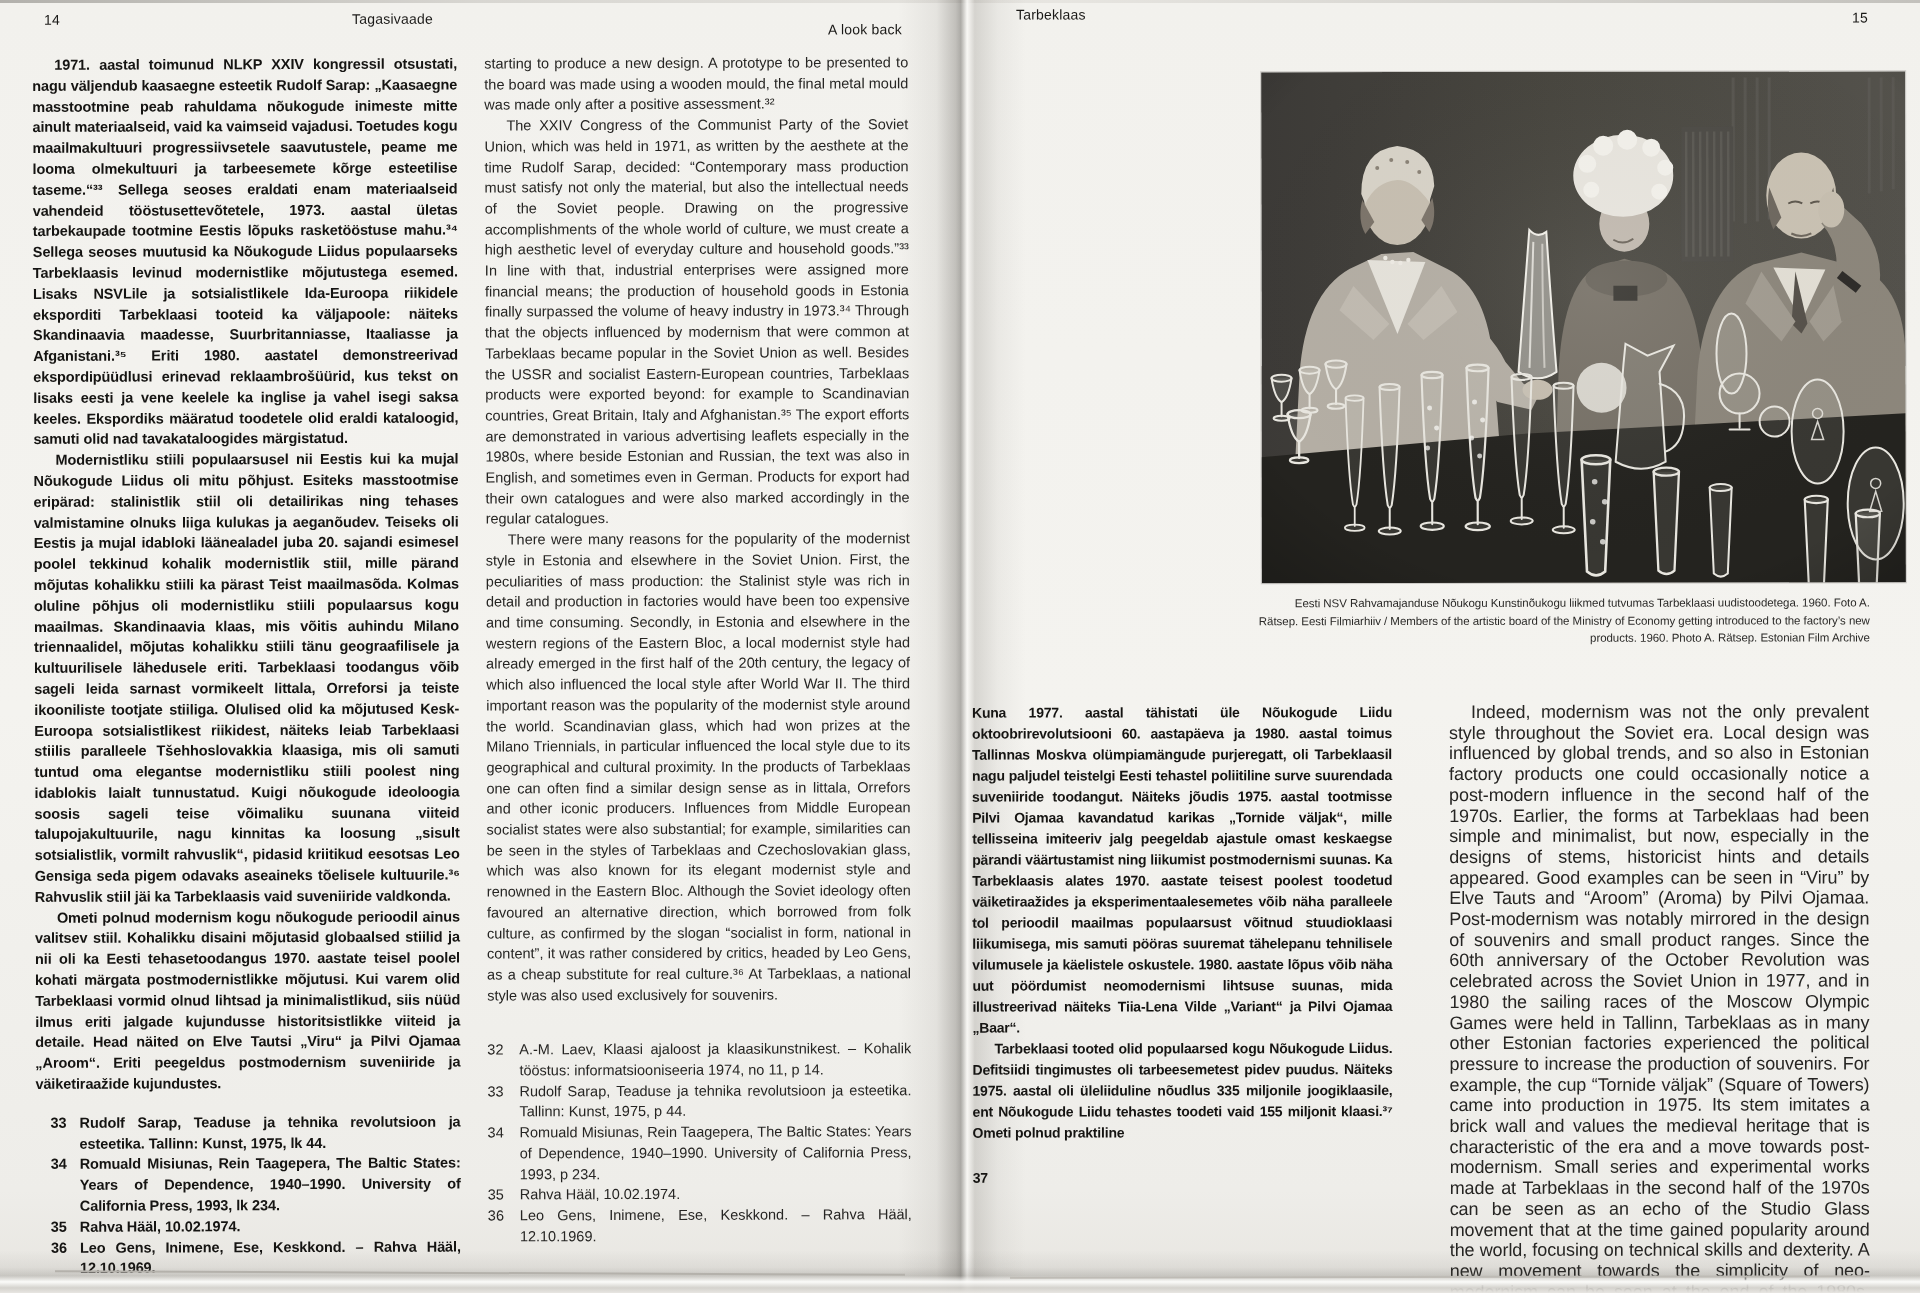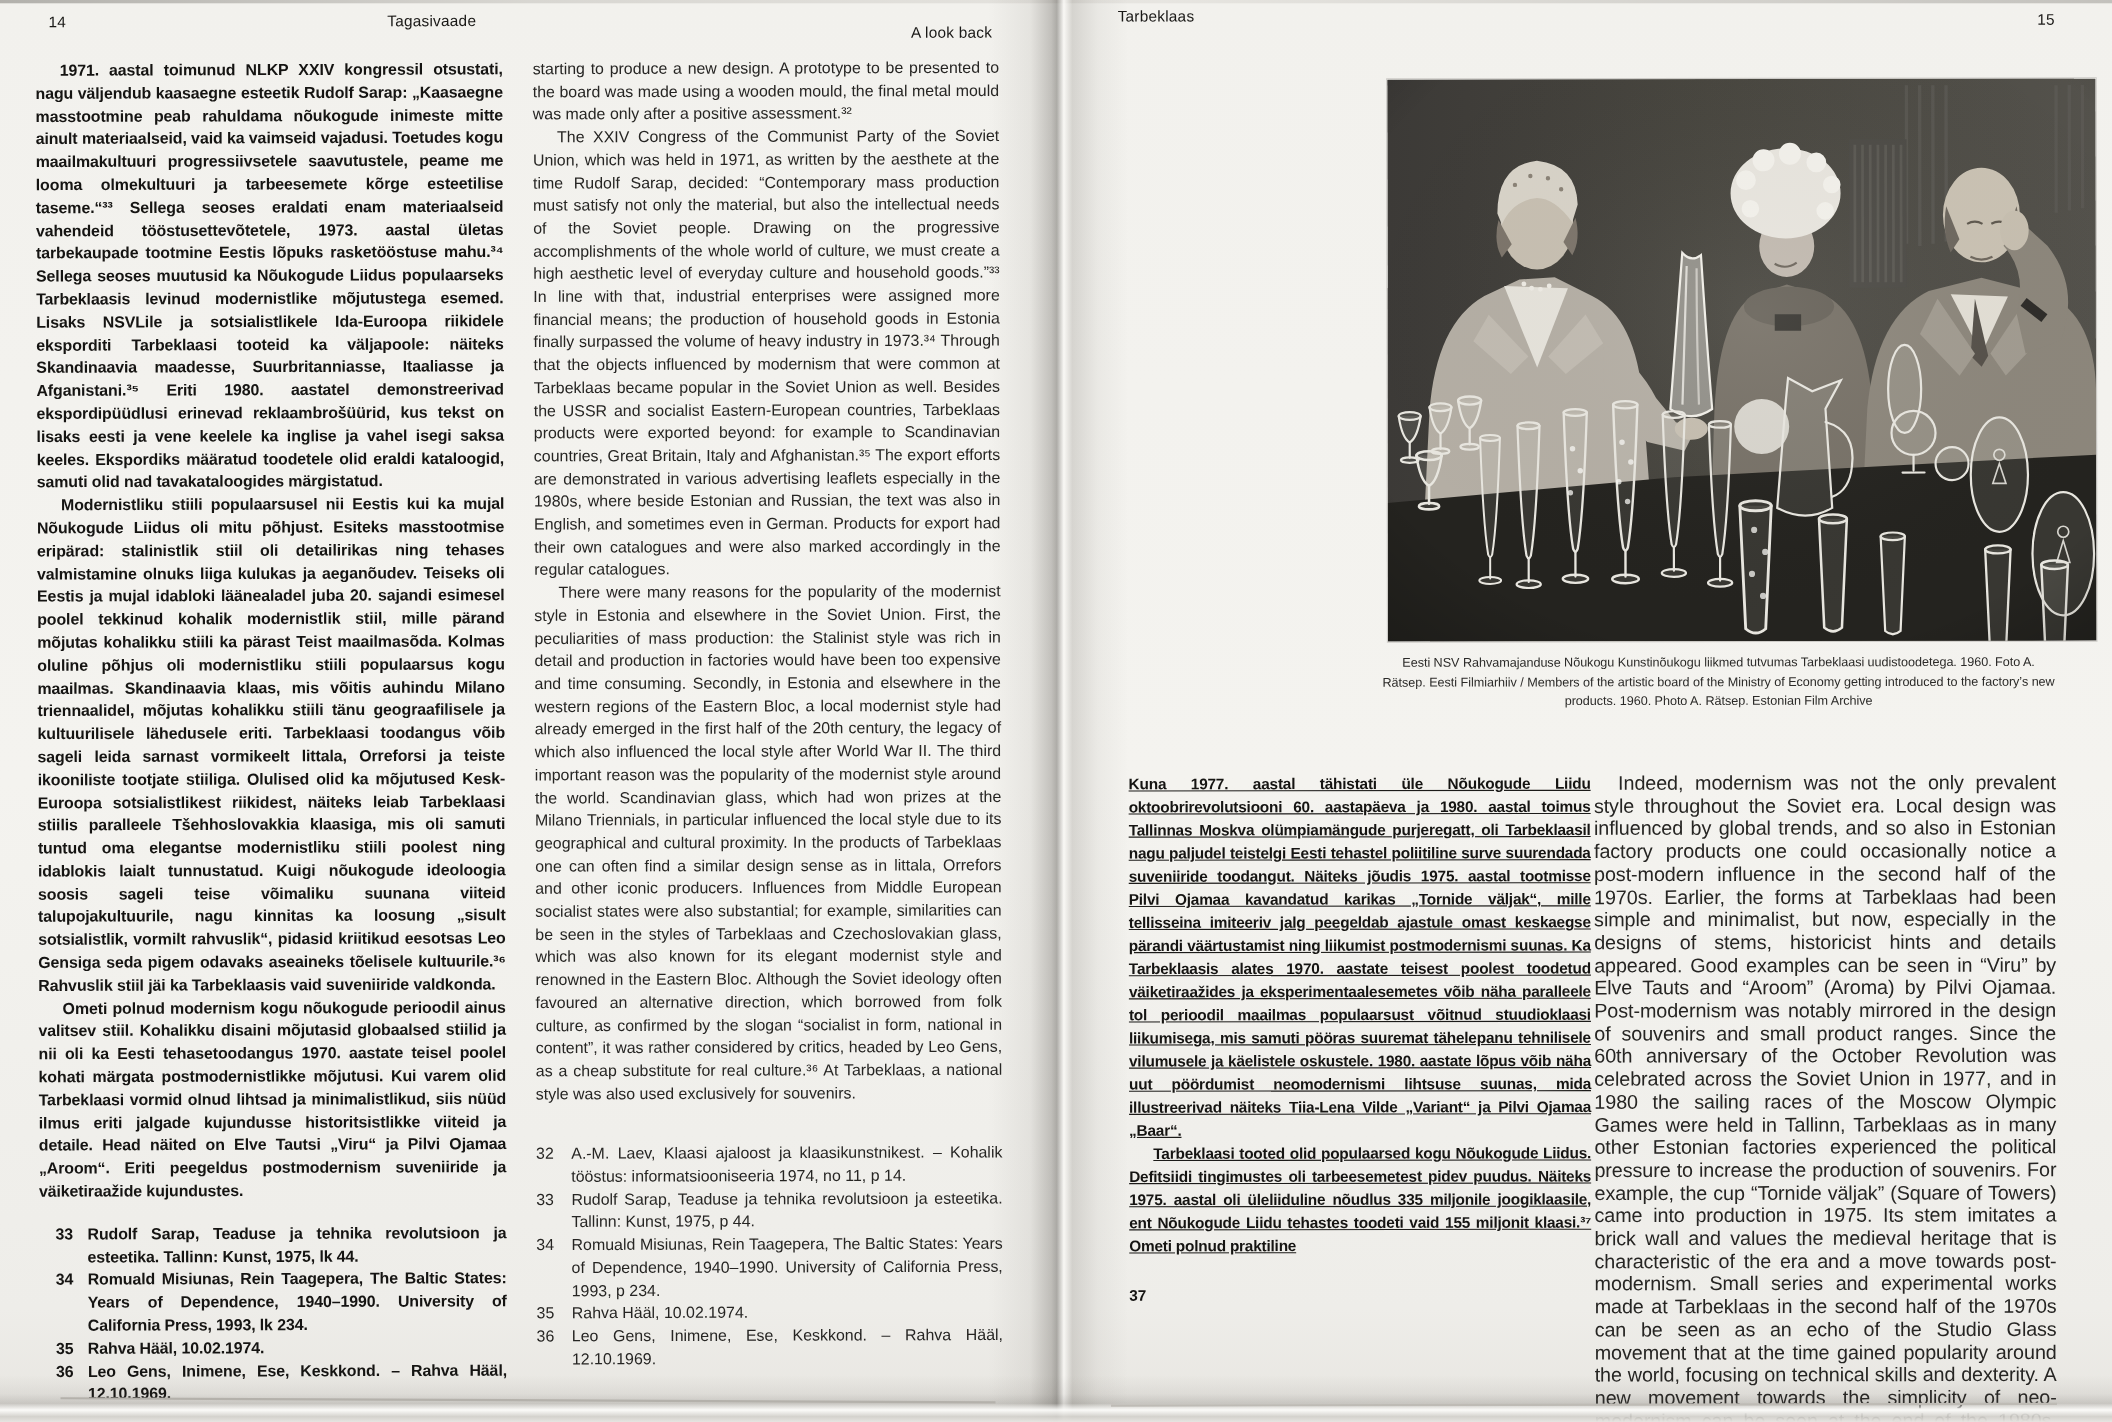--- a/index.html
+++ b/index.html
@@ -23,21 +23,21 @@
   .fn{position:relative;font-size:11.5px;line-height:15px;color:#2b2a28;text-align:left;margin:0;font-weight:400;letter-spacing:0;}
   .fn .fnnum{position:absolute;left:15px;}
   .fns-a{margin-top:18px;}
   .fns-a .fn{padding-left:44px;}
   .fns-b{margin-top:34px;}
   .fns-b .fn{padding-left:32px;}
   .fns-b .fn .fnnum{left:0;}
   .fns-c{margin-top:24px;}
   .fns-c .fn{padding-left:28px;}
   .fns-c .fn .fnnum{left:0;}
-  .caption{font-size:11.5px;line-height:17.5px;color:#2b2a28;letter-spacing:-0.05px;text-align:center;}
+  .caption{font-size:11.5px;line-height:17.5px;color:#2b2a28;letter-spacing:-0.05px;text-align:right;}
   .gutter{left:898px;top:0;width:128px;height:1293px;pointer-events:none;
     background:linear-gradient(90deg,
       rgba(110,106,99,0) 0%,
       rgba(110,106,99,0.10) 30%,
       rgba(82,78,72,0.30) 45%,
       rgba(60,57,52,0.38) 49%,
       rgba(250,249,246,0.85) 54%,
       rgba(110,106,99,0.22) 60%,
       rgba(110,106,99,0.07) 78%,
       rgba(110,106,99,0) 100%);}
@@ -276,21 +276,21 @@
               <circle cx="341" cy="470" r="2.8"></circle>
           </g>
         </g>
 
         <rect x="0" y="0" width="644" height="511" fill="url(#vig)"></rect>
       </svg>
     </div>
 
     <div class="abs caption" style="left:1254px;top:597px;width:615px;">Eesti NSV Rahvamajanduse Nõukogu Kunstinõukogu liikmed tutvumas Tarbeklaasi uudistoodetega. 1960. Foto A. Rätsep. Eesti Filmiarhiiv / Members of the artistic board of the Ministry of Economy getting introduced to the factory’s new products. 1960. Photo A. Rätsep. Estonian Film Archive</div>
 
-    <div class="abs col est-r" style="left:1025px;top:704px;width:420px;text-decoration:underline;">
+    <div class="abs col est-r" style="left:971px;top:704px;width:420px;">
       <p>Kuna 1977. aastal tähistati üle Nõukogude Liidu oktoobrirevolutsiooni 60. aastapäeva ja 1980. aastal toimus Tallinnas Moskva olümpiamängude purjeregatt, oli Tarbeklaasil nagu paljudel teistelgi Eesti tehastel poliitiline surve suurendada suveniiride toodangut. Näiteks jõudis 1975. aastal tootmisse Pilvi Ojamaa kavandatud karikas „Tornide väljak“, mille tellisseina imiteeriv jalg peegeldab ajastule omast keskaegse pärandi väärtustamist ning liikumist postmodernismi suunas. Ka Tarbeklaasis alates 1970. aastate teisest poolest toodetud väiketiraažides ja eksperimentaalesemetes võib näha paralleele tol perioodil maailmas populaarsust võitnud stuudioklaasi liikumisega, mis samuti pööras suuremat tähelepanu tehnilisele vilumusele ja käelistele oskustele. 1980. aastate lõpus võib näha uut pöördumist neomodernismi lihtsuse suunas, mida illustreerivad näiteks Tiia-Lena Vilde „Variant“ ja Pilvi Ojamaa „Baar“.</p>
       <p class="ind">Tarbeklaasi tooted olid populaarsed kogu Nõukogude Liidus. Defitsiidi tingimustes oli tarbeesemetest pidev puudus. Näiteks 1975. aastal oli üleliiduline nõudlus 335 miljonile joogiklaasile, ent Nõukogude Liidu tehastes toodeti vaid 155 miljonit klaasi.³⁷ Ometi polnud praktiline</p>
       <div class="fns fns-c">
         <p class="fn"><span class="fnnum">37</span></p>
       </div>
     </div>
 
     <div class="abs col eng-r" style="left:1448px;top:704px;width:420px;">
       <p class="ind">Indeed, modernism was not the only prevalent style throughout the Soviet era. Local design was influenced by global trends, and so also in Estonian factory products one could occasionally notice a post-modern influence in the second half of the 1970s. Earlier, the forms at Tarbeklaas had been simple and minimalist, but now, especially in the designs of stems, historicist hints and details appeared. Good examples can be seen in “Viru” by Elve Tauts and “Aroom” (Aroma) by Pilvi Ojamaa. Post-modernism was notably mirrored in the design of souvenirs and small product ranges. Since the 60th anniversary of the October Revolution was celebrated across the Soviet Union in 1977, and in 1980 the sailing races of the Moscow Olympic Games were held in Tallinn, Tarbeklaas as in many other Estonian factories experienced the political pressure to increase the production of souvenirs. For example, the cup “Tornide väljak” (Square of Towers) came into production in 1975. Its stem imitates a brick wall and values the medieval heritage that is characteristic of the era and a move towards post-modernism. Small series and experimental works made at Tarbeklaas in the second half of the 1970s can be seen as an echo of the Studio Glass movement that at the time gained popularity around the world, focusing on technical skills and dexterity. A new movement towards the simplicity of neo-modernism can be seen at the end of the 1980s, illustrated, for example, by “Variant” (Version) by Tiia-Lena Vilde and “Baar” (Bar) by Pilvi Ojamaa.</p>
     </div>

